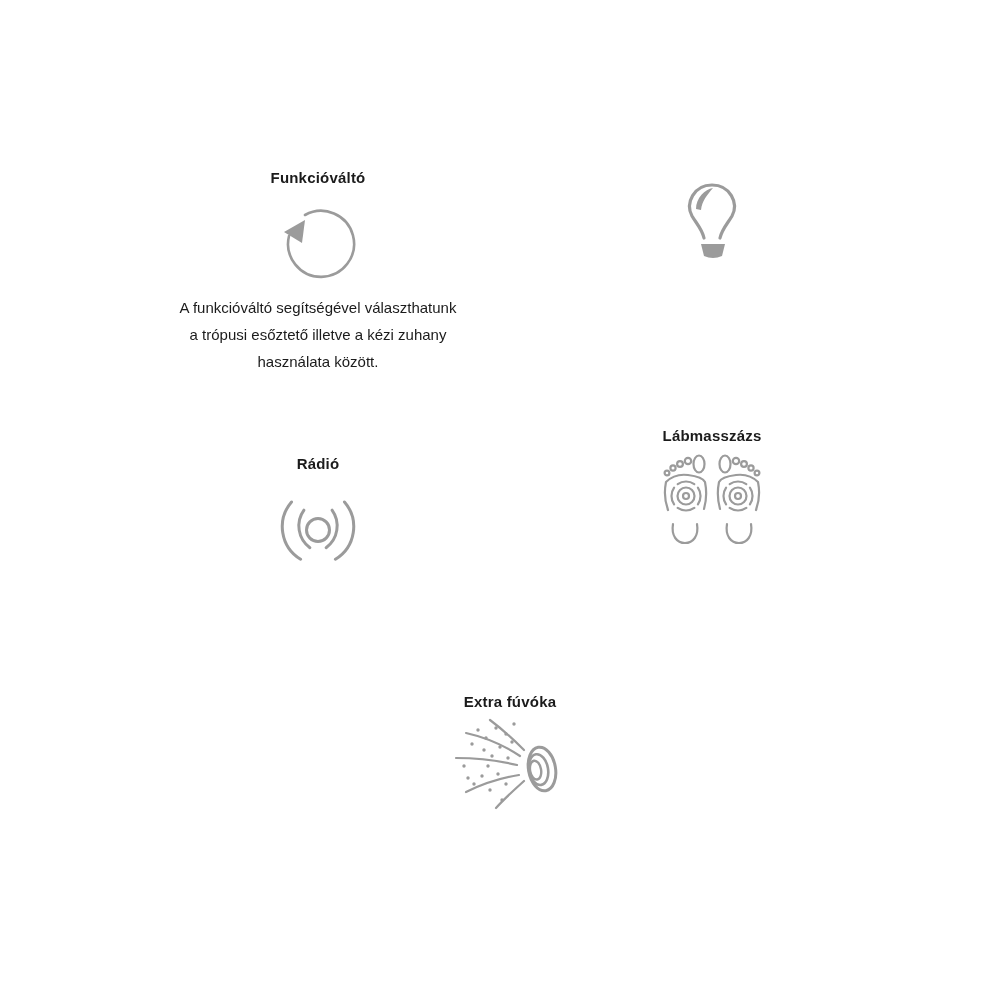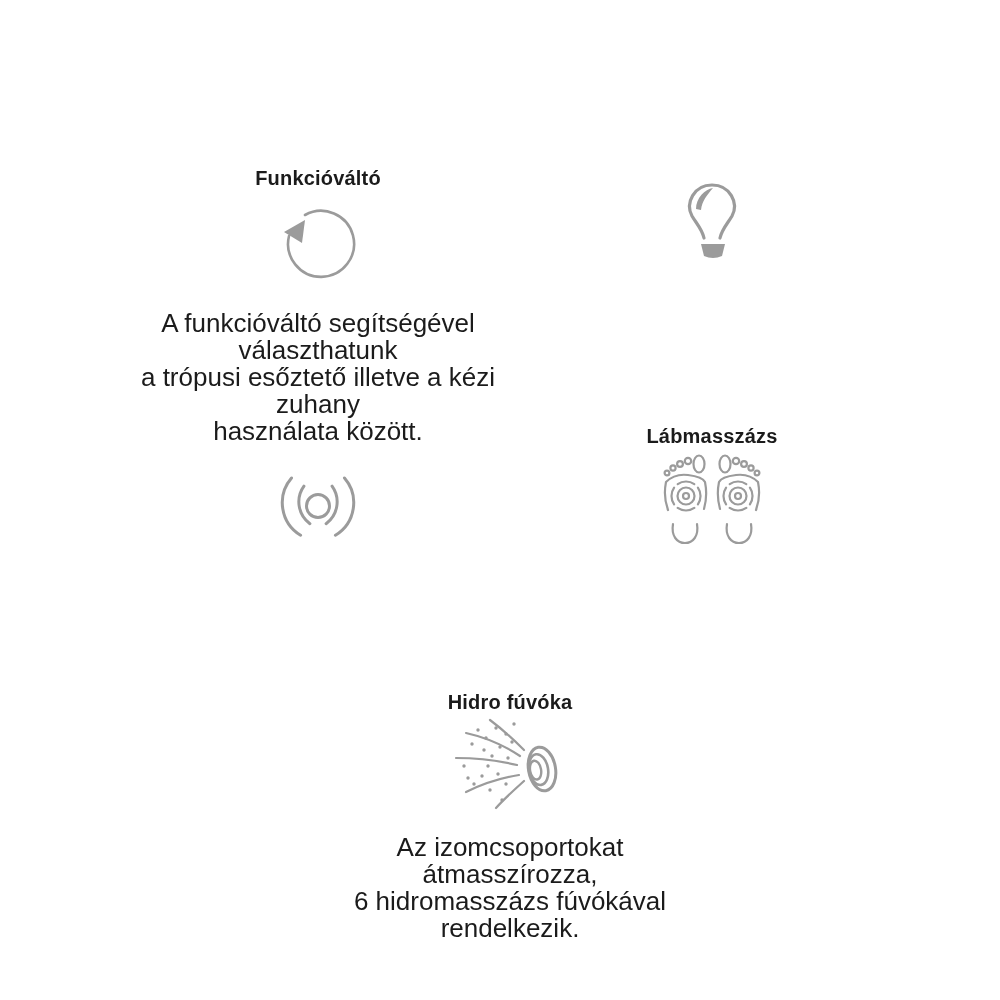--- a/index.html
+++ b/index.html
@@ -11,37 +11,37 @@
     background: #ffffff;
     font-family: "Liberation Sans", sans-serif;
   }
   body { position: relative; }
   .feature {
     position: absolute;
     width: 406px;
     text-align: center;
   }
   .feature-title {
-    font-size: 20px;
+    font-size: 15px;
     line-height: 24px;
     font-weight: 700;
     margin: 0;
     letter-spacing: 0.2px;
   }
   .icon-box {
     height: 104px;
     display: flex;
     align-items: center;
     justify-content: center;
   }
   .icon-box svg { display: block; }
   .feature-desc {
-    font-size: 26px;
+    font-size: 15px;
     line-height: 27px;
-    margin: 16px;
+    margin: 0;
     white-space: pre-line;
   }
   #feat-funkciovalto { left: 115px; top: 166px; }
   #feat-vilagitas    { left: 509px; top: 166px; }
   #feat-radio        { left: 115px; top: 452px; }
   #feat-labmasszazs  { left: 509px; top: 424px; }
   #feat-hidro        { left: 307px; top: 690px; }
 </style>
 </head>
 <body style="background: rgb(255, 255, 255); color: rgb(27, 27, 27);">
@@ -63,20 +63,21 @@
   <div class="icon-box" style="color: rgb(155, 155, 155);">
     <svg width="76" height="88" viewBox="0 0 76 88" fill="none">
       <path d="M 30 64 C 28 55 22 49 18 42 C 11 29 20 11 38 11 C 56 11 65 29 58 42 C 54 49 48 55 46 64" stroke="currentColor" stroke-width="3.2" stroke-linecap="round"></path>
       <path d="M 22 35 C 22 24 31 15 39 14 C 33 21 28 27 27 36 Z" fill="currentColor"></path>
       <path d="M 27 70 L 51 70 L 48 82 Q 39 86 30 82 Z" fill="currentColor"></path>
     </svg>
   </div>
 </div>
 
 <div class="feature" id="feat-radio">
+  <h3 class="feature-title">Rádió</h3>
   <div class="icon-box" style="color: rgb(155, 155, 155);">
     <svg width="112" height="88" viewBox="0 0 112 88" fill="none">
       <circle cx="56" cy="46" r="11.5" stroke="currentColor" stroke-width="3"></circle>
       <g transform="rotate(-9 38 46)">
         <path d="M 45 27 A 27 27 0 0 0 45 65" stroke="currentColor" stroke-width="3" stroke-linecap="round"></path>
         <path d="M 34 17 A 38 38 0 0 0 34 75" stroke="currentColor" stroke-width="3" stroke-linecap="round"></path>
       </g>
       <g transform="rotate(9 74 46)">
         <path d="M 67 27 A 27 27 0 0 1 67 65" stroke="currentColor" stroke-width="3" stroke-linecap="round"></path>
         <path d="M 78 17 A 38 38 0 0 1 78 75" stroke="currentColor" stroke-width="3" stroke-linecap="round"></path>
@@ -119,21 +120,21 @@
         <path d="M 32.3 55.9 A 14.5 14.5 0 0 1 15.7 55.9"></path>
         <path d="M 12.1 35.7 A 14.5 14.5 0 0 0 12.1 52.3"></path>
         <path d="M 35.9 35.7 A 14.5 14.5 0 0 1 35.9 52.3"></path>
         <path d="M 11 72 C 9 84 15 91 23 91 C 31 91 37 84 35 72"></path>
       </g>
     </svg>
   </div>
 </div>
 
 <div class="feature" id="feat-hidro">
-  <h3 class="feature-title">Hidro fúvóka</h3>
+  <h3 class="feature-title">Extra fúvóka</h3>
   <div class="icon-box" style="color: rgb(155, 155, 155);">
     <svg width="140" height="104" viewBox="0 0 140 104" fill="none">
       <g transform="rotate(-10 102 55)" stroke="currentColor">
         <ellipse cx="102" cy="55" rx="13.5" ry="22" stroke-width="3"></ellipse>
         <ellipse cx="98.5" cy="55" rx="9.5" ry="15.5" stroke-width="2.6"></ellipse>
         <ellipse cx="95.5" cy="55" rx="5.5" ry="9.5" stroke-width="2.4"></ellipse>
       </g>
       <g stroke="currentColor" stroke-width="2.2" stroke-linecap="round">
         <path d="M 84 36 C 72 24 62 15 50 6"></path>
         <path d="M 80 42 C 62 30 44 23 26 19"></path>
@@ -158,15 +159,13 @@
           <circle cx="50" cy="76" r="1.7"></circle>
         <circle cx="34" cy="70" r="1.7"></circle>
           <circle cx="74" cy="10" r="1.7"></circle>
         <circle cx="28" cy="64" r="1.7"></circle>
           <circle cx="62" cy="86" r="1.7"></circle>
         <circle cx="44" cy="36" r="1.7"></circle>
           <circle cx="52" cy="42" r="1.7"></circle>
       </g>
     </svg>
   </div>
-  <p class="feature-desc">Az izomcsoportokat átmasszírozza,
-6 hidromasszázs fúvókával rendelkezik.</p>
 </div>
 
 </body></html>

